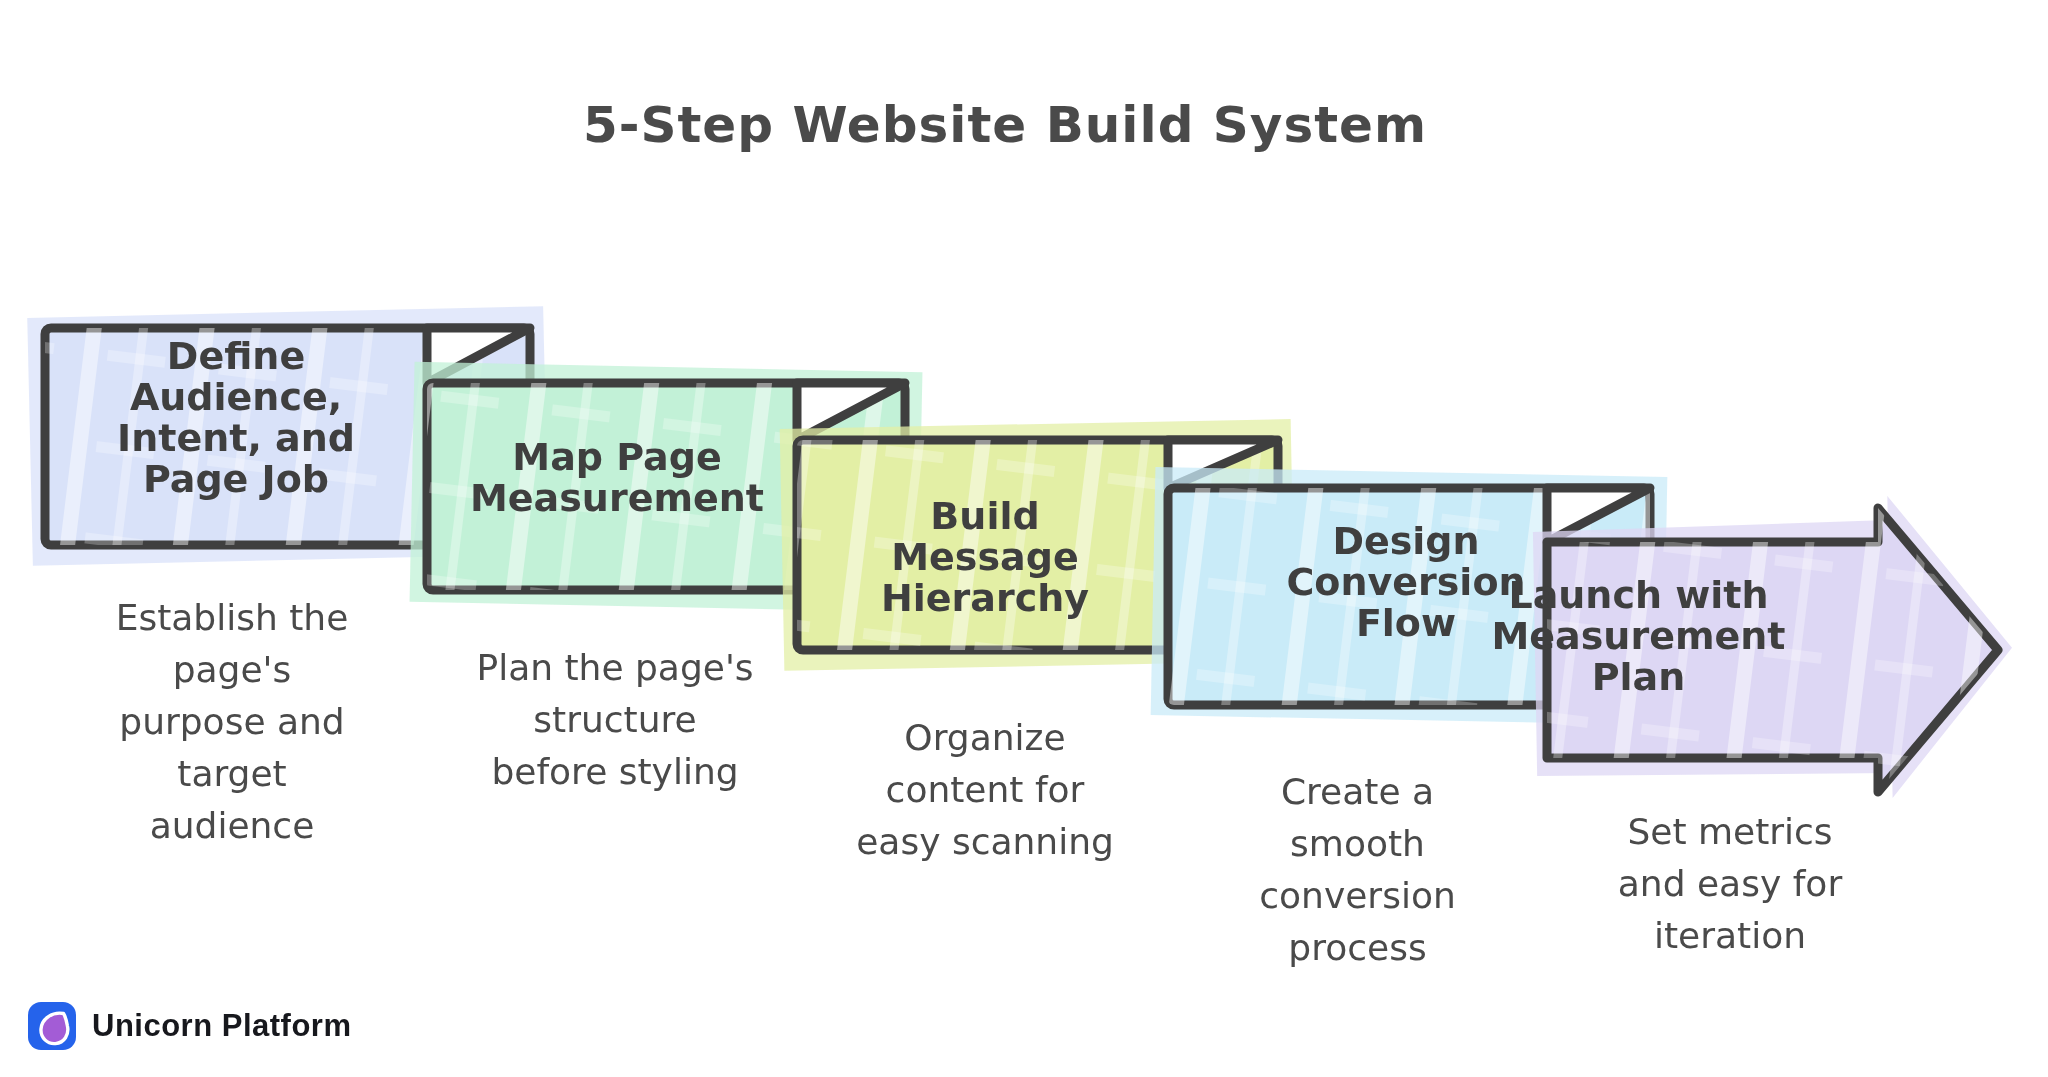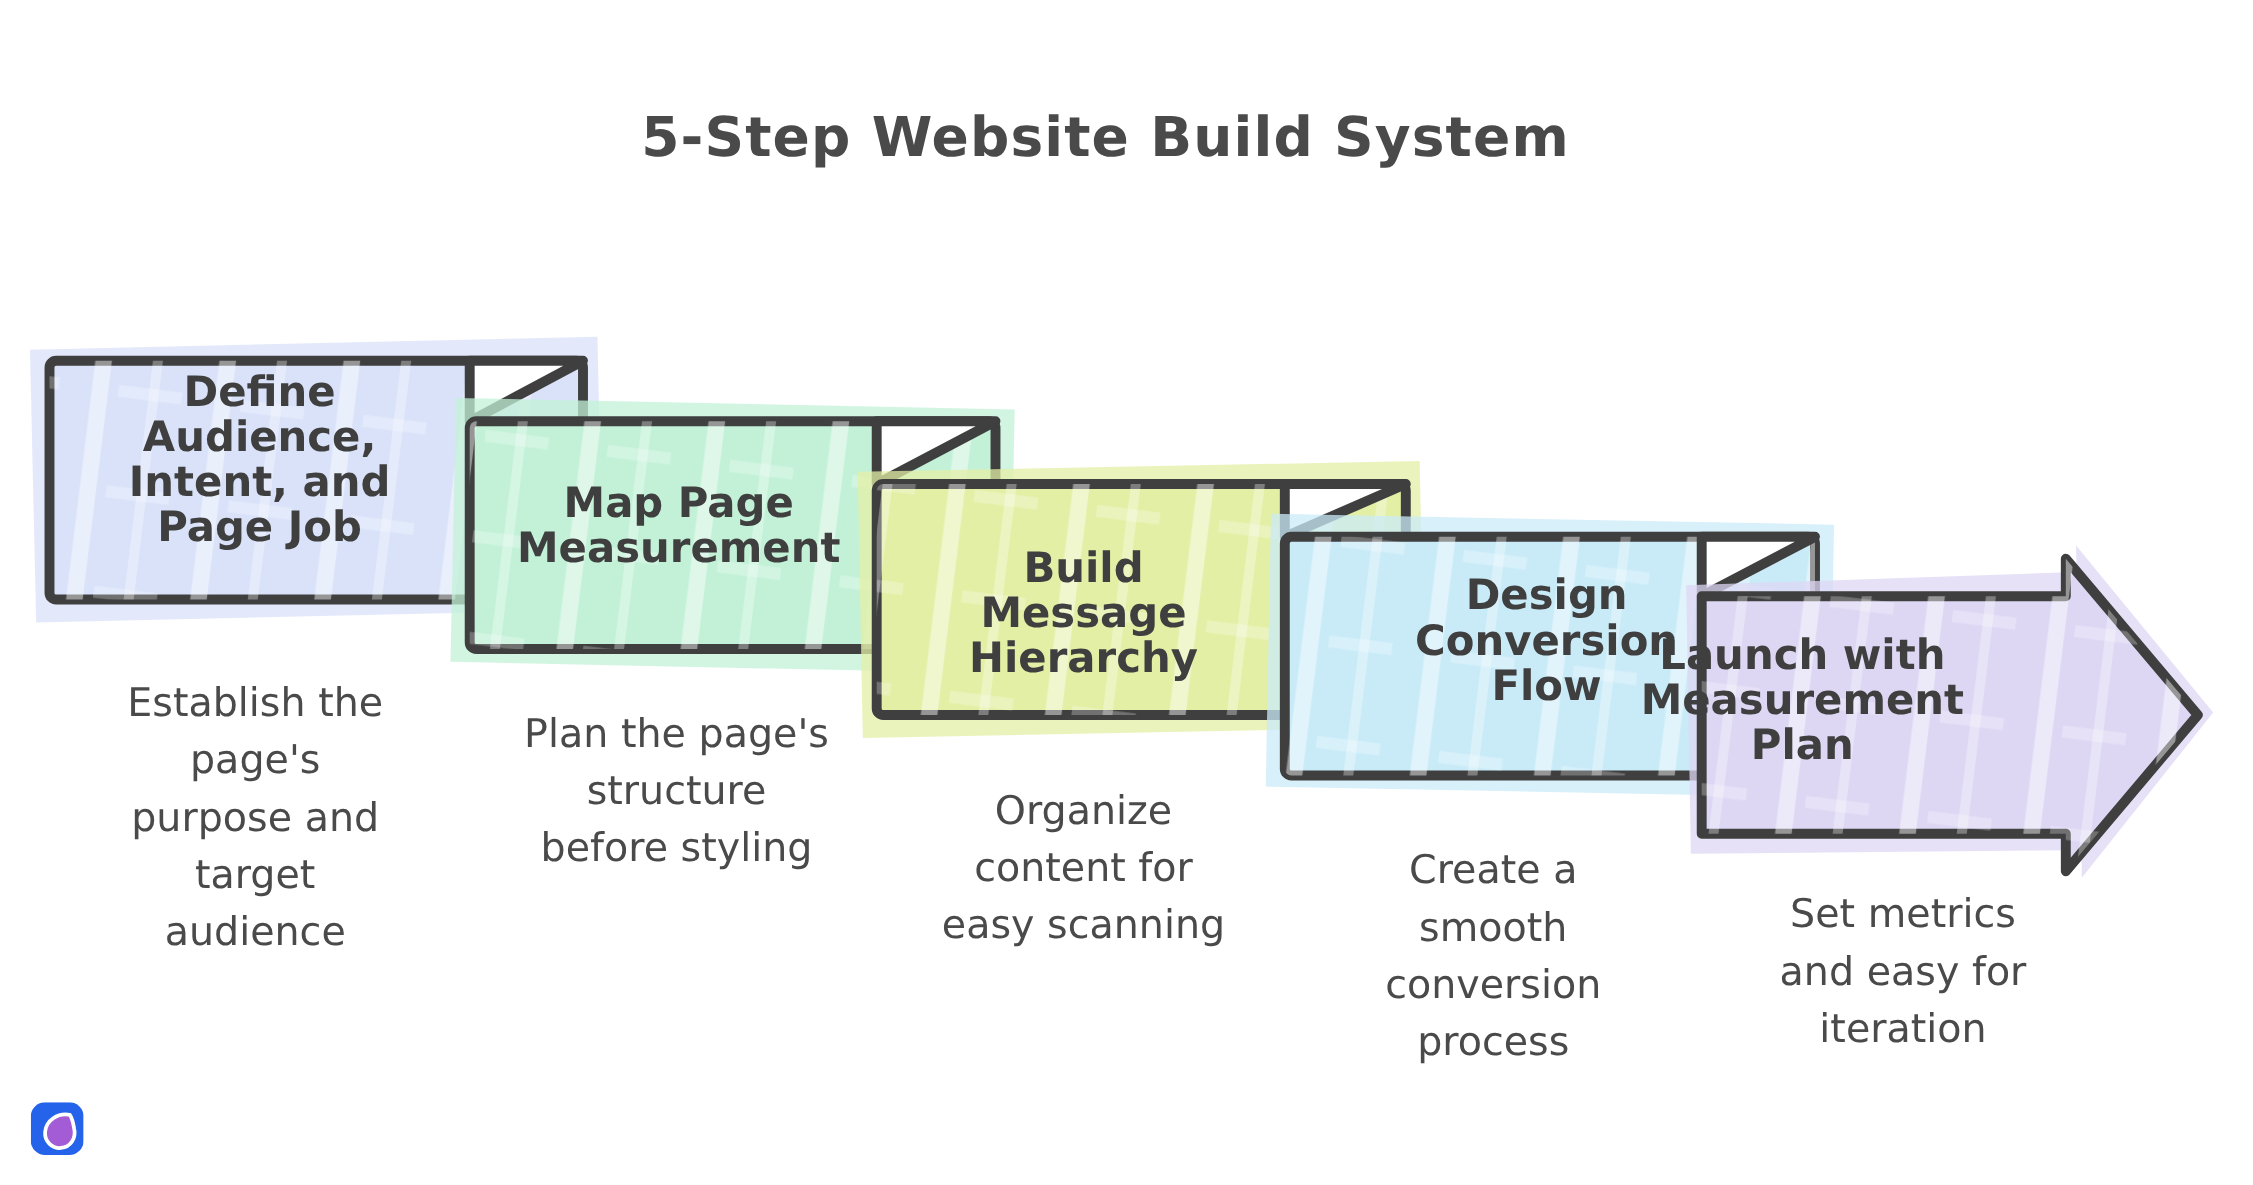--- a/index.html
+++ b/index.html
@@ -93,24 +93,25 @@
 </svg>
 
 <div class="main-title">5-Step Website Build System</div>
 
 <div class="step-title" style="left:96px;  top:336px; width:280px;">Define Audience, Intent, and Page Job</div>
 <div class="step-title" style="left:462px; top:437px; width:310px;">Map Page Measurement</div>
 <div class="step-title" style="left:865px; top:496px; width:240px;">Build Message Hierarchy</div>
 <div class="step-title" style="left:1266px;top:521px; width:280px;">Design Conversion Flow</div>
 <div class="step-title" style="left:1486px;top:575px; width:305px;">Launch with Measurement Plan</div>
 
-<div class="step-desc" style="left:97px;  top:592px; width:270px;margin-top:22px;">Establish the page's purpose and target audience</div>
+<div class="step-desc" style="left:97px;  top:592px; width:270px;">Establish the page's purpose and target audience</div>
 <div class="step-desc" style="left:475px; top:642px; width:280px;">Plan the page's structure before styling</div>
 <div class="step-desc" style="left:840px; top:712px; width:290px;">Organize content for easy scanning</div>
 <div class="step-desc" style="left:1240px;top:754px; width:235px;margin-top:12px;">Create a smooth conversion process</div>
 <div class="step-desc" style="left:1595px;top:806px; width:270px;">Set metrics and easy for iteration</div>
 
 <div class="brand">
   <svg width="48" height="48" viewBox="0 0 48 48">
     <rect x="0" y="0" width="48" height="48" rx="13" fill="#2563eb"></rect>
     <path d="M35.5 11.5 C24.5 9.5 13.8 16.5 13 27 C12.3 35.8 19.5 42.3 27.4 41.6 C36.3 40.8 41.4 32.6 39.4 23.8 C38.6 19.2 37.6 14.8 35.5 11.5 Z" stroke="#ffffff" stroke-width="3.4" stroke-linejoin="round" fill="#a35cd6"></path>
   </svg>
+  <span class="brand-text" style="color: rgb(23, 24, 29);">Unicorn Platform</span>
 </div>
 
 </body></html>

